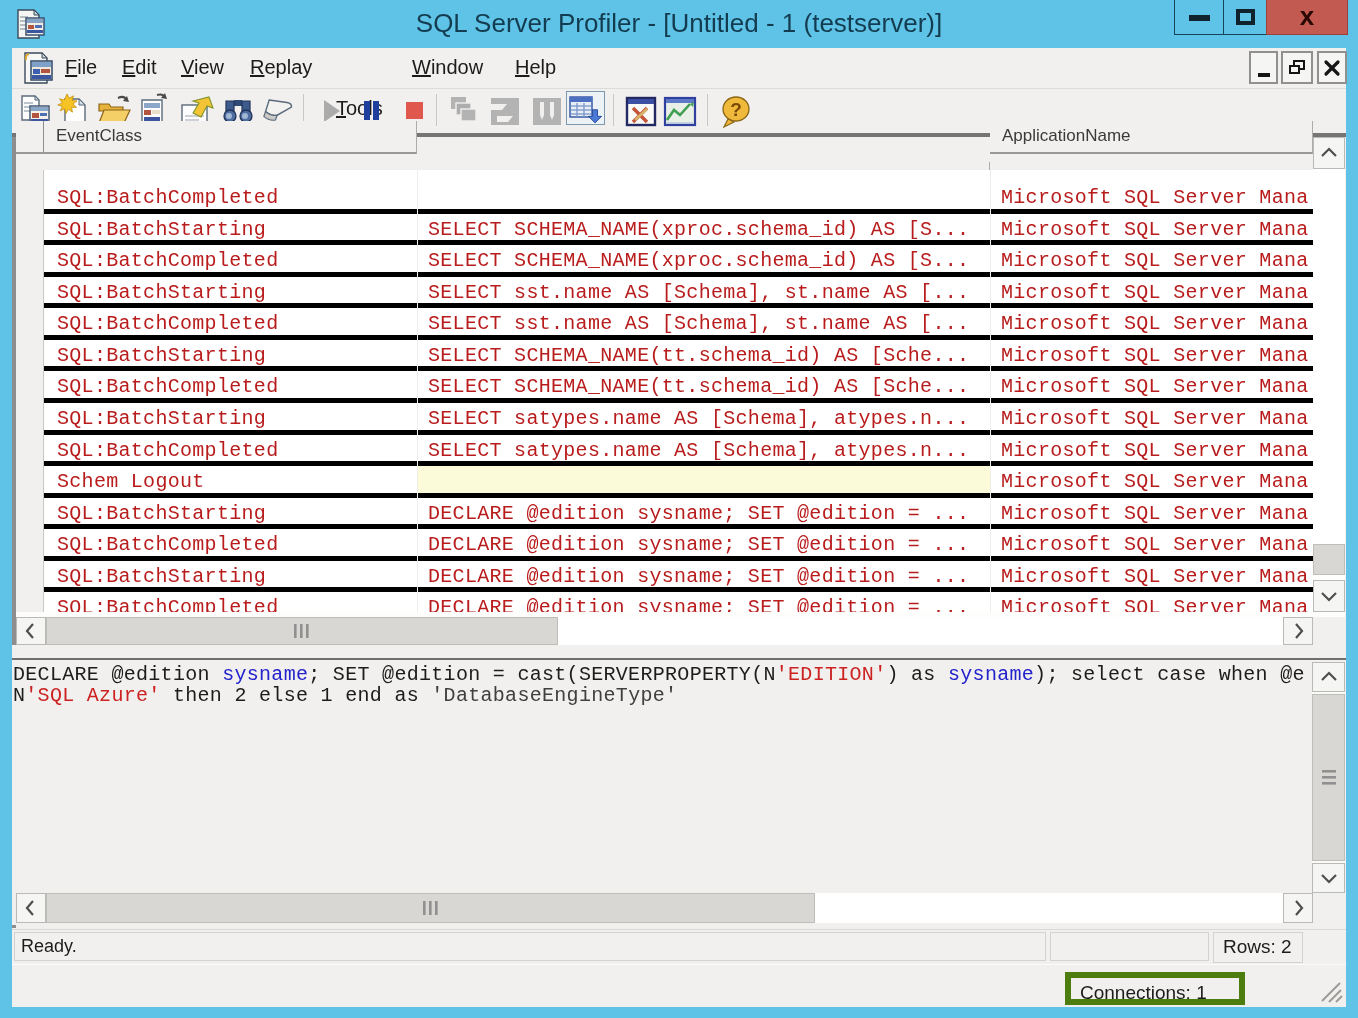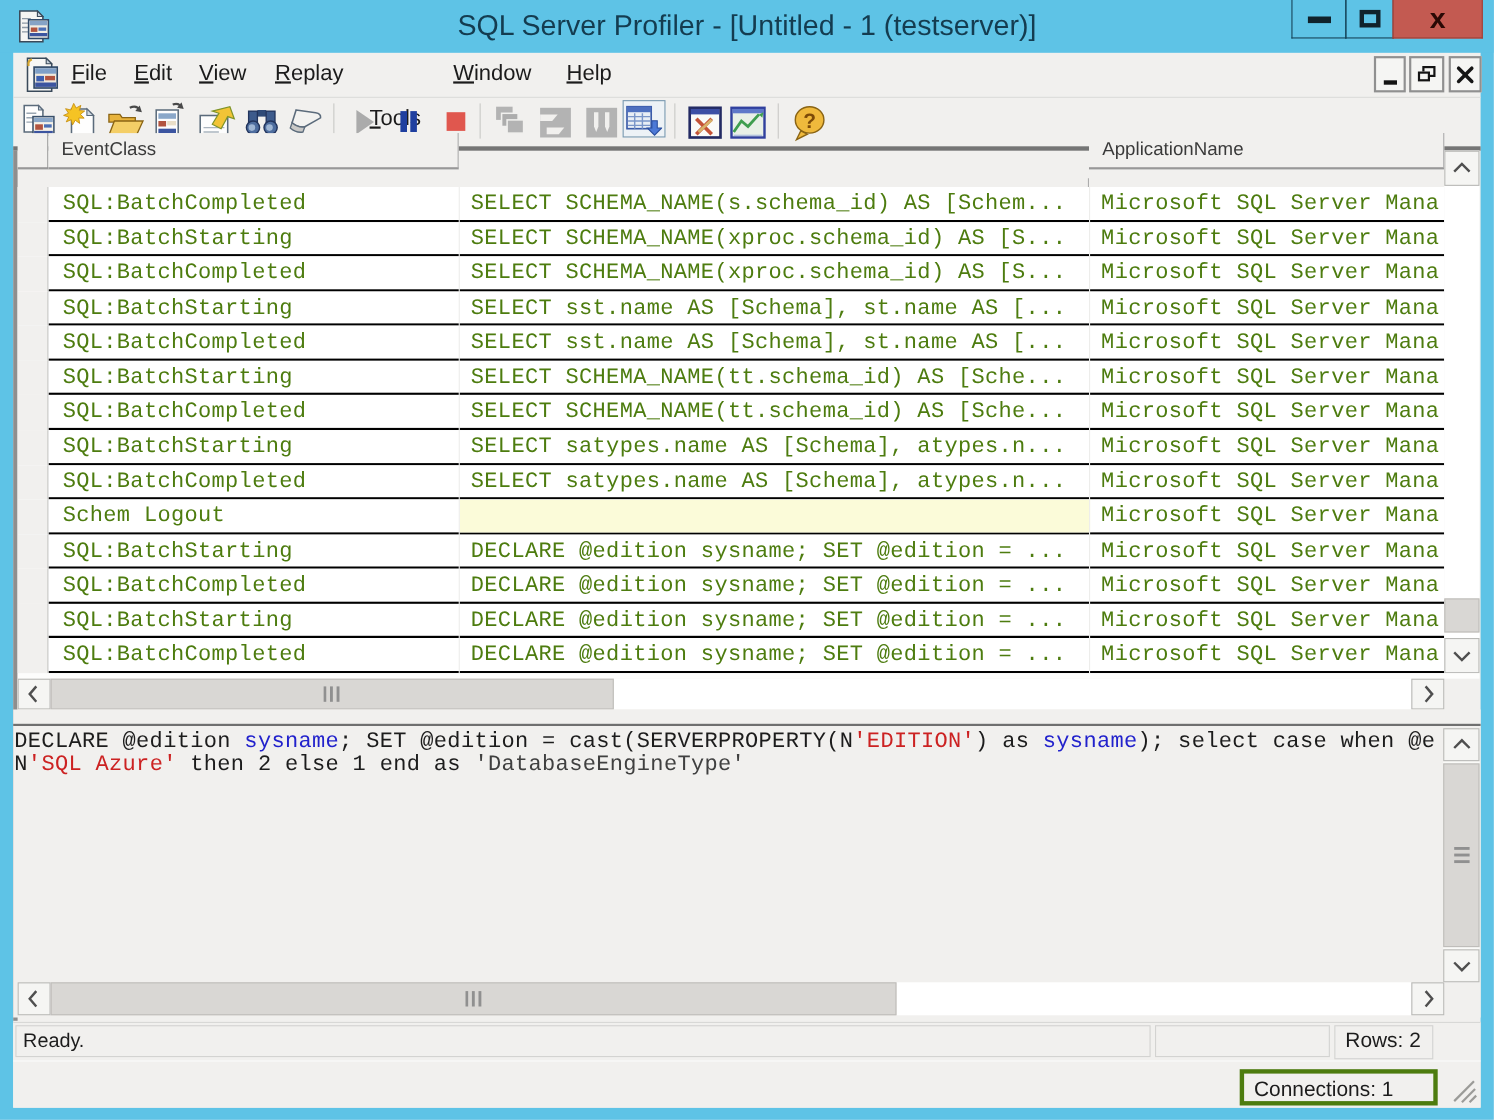--- a/index.html
+++ b/index.html
@@ -10,21 +10,21 @@
   
   #title { left:0; top:0; width:1358px; height:48px; background:#5EC3E6; }
   #titletext { left:0; top:8px; width:1358px; text-align:center; font-size:26px; color:#143C50; }
   .winbtn { top:0; height:35px; border:1px solid #16455A; border-top:none; color:#10222B; text-align:center; }
   
   .sbtn { position:absolute; background:#F5F5F3; border:1px solid #B9B9B6; color:#5A5A5A; text-align:center; }
   .sthumb { position:absolute; background:#D9D7D4; border:1px solid #BFBDBA; }
   .grip { position:absolute; color:#8A8A8A; }
   
   .hdrcell { position:absolute; top:121px; height:33px; background:#F1F0EE; border-right:1px solid #ACACAC; border-bottom:2px solid #989898; font-size:17px; color:#3A3A3A; padding-top:5px; padding-left:12px; }
-  .row { position:absolute; width:1269px; height:31.6px; background:#FFFFFF; border-bottom:2px solid #000000; font-size:20px; letter-spacing:0.3px; color:#4d7c0f; white-space:pre; overflow:hidden; }
+  .row { position:absolute; width:1269px; height:31.6px; background:#FFFFFF; border-bottom:5px solid #000000; font-size:20px; letter-spacing:0.3px; color:#b91c1c; white-space:pre; overflow:hidden;margin-top:12px; }
   .c1 { position:absolute; left:13px; top:4px; }
   .c2 { position:absolute; left:384px; top:4px; }
   .c3 { position:absolute; left:957px; top:4px; width:312px; overflow:hidden; }
   .selcol { position:absolute; left:0px; top:0px; width:28px; height:32px; background:#F1F0EE; border-right:1px solid #C9C9C7; }
 </style>
 </head>
 <body>
 
 <div class="abs" id="title"></div>
 <svg class="abs" style="left:16px; top:8px;" width="30" height="32" viewBox="0 0 30 32">
@@ -229,21 +229,21 @@
 
 <div class="abs" style="left:12px; top:133px; width:1334px; height:4px; background:#757575;"></div>
 <div class="abs" style="left:12px; top:137px; width:4px; height:791px; background:#8E8E8E;"></div>
 
 <div class="abs hdrcell" style="left:16px;  width:28px;  border-right-color:#8F8F8F;"></div>
 <div class="abs hdrcell" style="left:44px;  width:373px;">EventClass</div>
 <div class="abs hdrcell" style="left:417px; width:573px;margin-top:41px;">TextData</div>
 <div class="abs hdrcell" style="left:990px; width:323px;">ApplicationName</div>
 
 <div class="abs" id="tbody" style="left:16px; top:170px; width:1297px; height:442px; background:#FFFFFF; overflow:hidden;">
-    <div class="row mono" style="left:28px; top:0.00px;"><span class="c1">SQL:BatchCompleted</span><span class="c2">SELECT SCHEMA_NAME(s.schema_id) AS [Schem...</span><span class="c3">Microsoft SQL Server Mana</span></div>
+    <div class="row mono" style="left:28px; top:0.00px;"><span class="c1">SQL:BatchCompleted</span><span class="c3">Microsoft SQL Server Mana</span></div>
     <div class="abs selcol" style="top:0.00px; height:31.6px;"></div>
     <div class="row mono" style="left:28px; top:31.57px;"><span class="c1">SQL:BatchStarting</span><span class="c2">SELECT SCHEMA_NAME(xproc.schema_id) AS [S...</span><span class="c3">Microsoft SQL Server Mana</span></div>
     <div class="abs selcol" style="top:31.57px; height:31.6px;"></div>
     <div class="row mono" style="left:28px; top:63.14px;"><span class="c1">SQL:BatchCompleted</span><span class="c2">SELECT SCHEMA_NAME(xproc.schema_id) AS [S...</span><span class="c3">Microsoft SQL Server Mana</span></div>
     <div class="abs selcol" style="top:63.14px; height:31.6px;"></div>
     <div class="row mono" style="left:28px; top:94.71px;"><span class="c1">SQL:BatchStarting</span><span class="c2">SELECT sst.name AS [Schema], st.name AS [...</span><span class="c3">Microsoft SQL Server Mana</span></div>
     <div class="abs selcol" style="top:94.71px; height:31.6px;"></div>
     <div class="row mono" style="left:28px; top:126.28px;"><span class="c1">SQL:BatchCompleted</span><span class="c2">SELECT sst.name AS [Schema], st.name AS [...</span><span class="c3">Microsoft SQL Server Mana</span></div>
     <div class="abs selcol" style="top:126.28px; height:31.6px;"></div>
     <div class="row mono" style="left:28px; top:157.85px;"><span class="c1">SQL:BatchStarting</span><span class="c2">SELECT SCHEMA_NAME(tt.schema_id) AS [Sche...</span><span class="c3">Microsoft SQL Server Mana</span></div>
@@ -331,21 +331,21 @@
 <div class="sbtn" style="left:1283px; top:893px; width:30px; height:30px;"><svg width="28" height="28">
       <polyline points="12,7 18,14 12,21" fill="none" stroke="#4F4F4F" stroke-width="2.2"></polyline>
     </svg></div>
 
 <div class="abs" style="left:12px; top:929px; width:1334px; height:35px; background:#F1F0EE; border-top:1px solid #D8D8D6;"></div>
 <div class="abs" style="left:14px; top:932px; width:1032px; height:29px; border:1px solid #D3D3D1; font-size:18px; color:#1C1C1C; padding:3px 0 0 6px;">Ready.</div>
 <div class="abs" style="left:1050px; top:932px; width:159px; height:29px; border:1px solid #D3D3D1;"></div>
 <div class="abs" style="left:1213px; top:932px; width:90px; height:31px; border:1px solid #D3D3D1; font-size:19px; color:#1C1C1C; padding:3px 0 0 9px;">Rows: 2</div>
 
 <div class="abs" style="left:12px; top:964px; width:1334px; height:43px; background:#F1F0EE; border-top:1px solid #FBFBFB;"></div>
-<div class="abs" style="left:1127px; top:972px; width:180px; height:33px; border:4px solid #4d7c0f; font-size:19px; color:#1C1C1C; padding:4px 0 0 9px;">Connections: 1</div>
+<div class="abs" style="left:1065px; top:972px; width:180px; height:33px; border:6px solid #4d7c0f; font-size:19px; color:#1C1C1C; padding:4px 0 0 9px;">Connections: 1</div>
 <svg class="abs" id="grip2" style="left:1320px; top:981px;" width="24" height="22" viewBox="0 0 24 22">
   <g stroke="#9B9B98" stroke-width="2">
       <line x1="20" y1="2" x2="2" y2="20"></line>
       <line x1="21" y1="9" x2="9" y2="21"></line>
       <line x1="22" y1="15" x2="16" y2="21"></line>
     </g>
 </svg>
 
 <div class="abs" style="left:417px; top:170px; width:1px; height:442px; background:#EDEDEB;"></div>
 <div class="abs" style="left:990px; top:170px; width:1px; height:442px; background:#EDEDEB;"></div>

